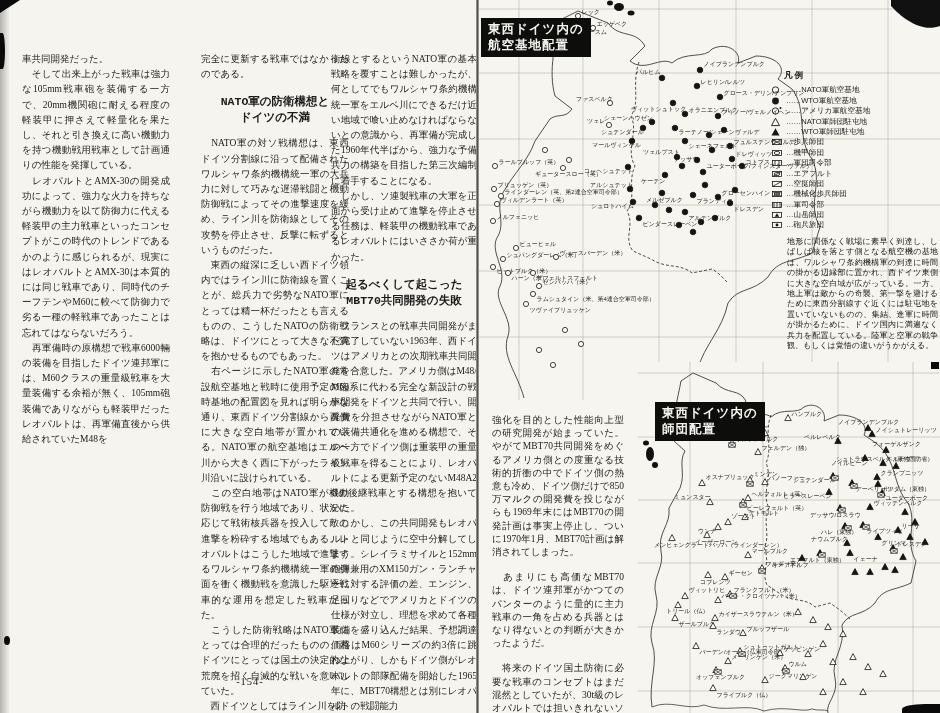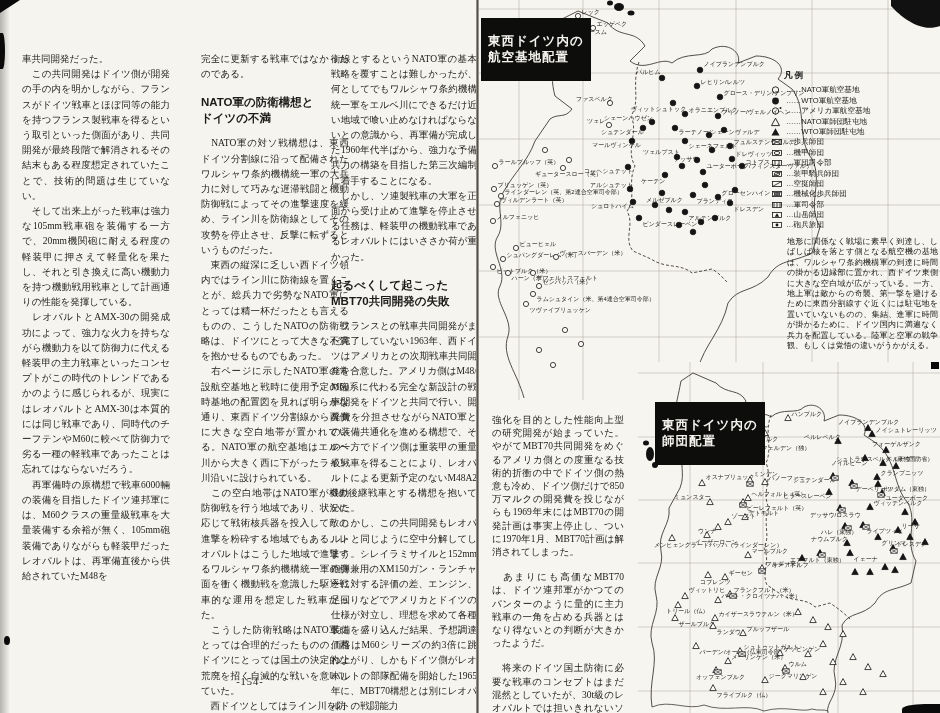--- a/index.html
+++ b/index.html
@@ -10,31 +10,31 @@
   .page-right{left:478px;width:462px;background:#f7f5f0;}
   .spine{position:absolute;left:476px;top:0;width:3px;height:713px;
          background:linear-gradient(90deg,#b9b6af,#4a4741 45%,#b9b6af);}
   
   .col{position:absolute;top:52px;width:148px;font-size:9.5px;line-height:15.2px;
        text-align:justify;word-break:break-all;}
   #col-0{left:22px;}
   #col-1{left:176px;margin-left:25px;}
   #col-2{left:331px;width:146px;}
   .col p{margin:0;}
-  .heading{font-family:Liberation Sans, sans-serif;font-weight:bold;font-size:11.5px;
-           line-height:16px;margin:12px 0 10px;word-break:keep-all;}
+  .heading{font-family:Liberation Mono, monospace;font-weight:bold;font-size:11.5px;
+           line-height:16px;text-align:center;margin:12px 0 10px;word-break:keep-all;}
   .page-num{position:absolute;left:176px;width:148px;top:676px;text-align:center;
             font-size:10.5px;letter-spacing:1px;}
   
   .air-map{position:absolute;left:1px;top:0;width:461px;height:400px;}
   .div-map{position:absolute;left:160px;top:362px;width:302px;height:351px;background:#f7f5f0;}
   .map-svg{position:absolute;left:0;top:0;}
   .map-title{position:absolute;background:#0d0d0c;color:#f5f3ee;
              font-family:"Liberation Sans",sans-serif;font-weight:bold;font-size:12.5px;
-             line-height:15.5px;padding:16px 7px;letter-spacing:1px;}
+             line-height:15.5px;padding:4px 7px;letter-spacing:1px;}
   .air-title{left:2px;top:18px;}
   .div-title{left:17px;top:40px;}
   .legend{position:absolute;left:291px;top:70px;width:170px;
           font-family:"Liberation Sans",sans-serif;font-size:7.6px;color:#1c1b19;}
   .legend-title{font-size:8.6px;font-weight:bold;margin:0 16px 3px 14px;letter-spacing:2px;}
   .legend-row{display:flex;align-items:flex-end;height:10.4px;white-space:nowrap;}
   .legend-sym{width:16px;flex:none;display:flex;align-items:center;}
   .caption{position:absolute;left:308px;top:237px;width:151px;
            font-family:Liberation Sans, sans-serif;font-size:8px;line-height:10.4px;
            text-align:justify;word-break:break-all;color:#15140f;}
@@ -53,21 +53,20 @@
               background:linear-gradient(90deg,rgba(60,58,52,.35),rgba(60,58,52,0));}
 </style>
 </head>
 <body>
 
 <div>
 
   <div class="page page-left">
     <div class="col" id="col-0">
         <p>車共同開発だった。</p>
-        <p>　この共同開発はドイツ側が開発の手の内を明かしながら、フランスがドイツ戦車とほぼ同等の能力を持つフランス製戦車を得るという取引といった側面があり、共同開発が最終段階で解消されるその結末もある程度想定されていたことで、技術的問題は生じていない。</p>
         <p>　そして出来上がった戦車は強力な105mm戦車砲を装備する一方で、20mm機関砲に耐える程度の軽装甲に押さえて軽量化を果たし、それと引き換えに高い機動力を持つ機動戦用戦車として計画通りの性能を発揮している。</p>
         <p>　レオパルトとAMX-30の開発成功によって、強力な火力を持ちながら機動力を以て防御力に代える軽装甲の主力戦車といったコンセプトがこの時代のトレンドであるかのように感じられるが、現実にはレオパルトとAMX-30は本質的には同じ戦車であり、同時代のチーフテンやM60に較べて防御力で劣る一種の軽戦車であったことは忘れてはならないだろう。</p>
         <p>　再軍備時の原構想で戦車6000輛の装備を目指したドイツ連邦軍には、M60クラスの重量級戦車を大量装備する余裕が無く、105mm砲装備でありながらも軽装甲だったレオパルトは、再軍備直後から供給されていたM48を</p>
       </div>
     <div class="col" id="col-1">
         <p>完全に更新する戦車ではなかったのである。</p>
         <div class="heading">
           <div>NATO軍の防衛構想と</div>
           <div>ドイツの不満</div>
         </div>
@@ -305,21 +304,21 @@
             <div class="legend-row">
               <span class="legend-sym">
                 <svg width="15" height="10" viewBox="0 0 15 10">
                   <g stroke="#181818" fill="none" stroke-width="0.8">
                     <rect x="2.5" y="2.5" width="9" height="5"></rect>
                     <ellipse cx="7" cy="5" rx="2.8" ry="1.6"></ellipse>
                     <line x1="2.5" y1="7.5" x2="11.5" y2="2.5"></line>
                   </g>
                 </svg>
               </span>
-              <span>…装甲騎兵師団</span>
+              <span>…エアフルト</span>
             </div>
             <div class="legend-row">
               <span class="legend-sym">
                 <svg width="15" height="10" viewBox="0 0 15 10">
                   <g stroke="#181818" fill="none" stroke-width="0.8">
                     <rect x="2.5" y="2.5" width="9" height="5"></rect>
                     <line x1="2.5" y1="7.5" x2="11.5" y2="2.5"></line>
                   </g>
                 </svg>
               </span>

